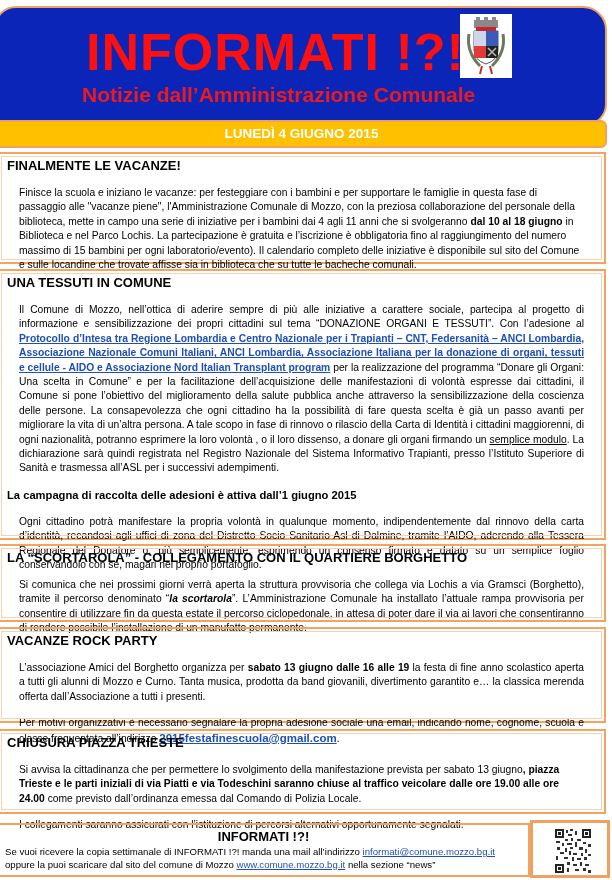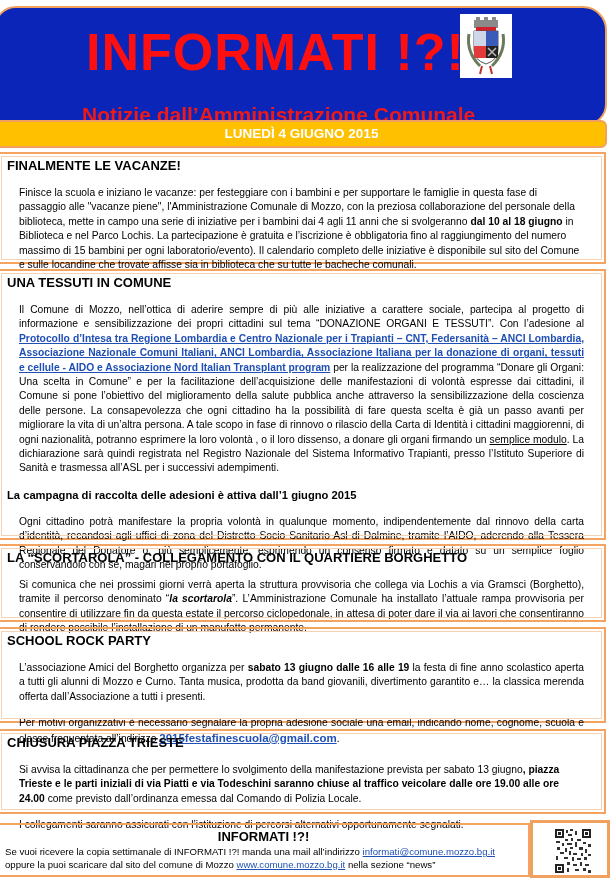--- a/index.html
+++ b/index.html
@@ -3,21 +3,21 @@
 <meta charset="utf-8">
 <style>
   html, body { margin:0; padding:0; background:#ffffff; }
   body { width:612px; height:880px; overflow:hidden; position:relative;
          font-family:"Liberation Sans", sans-serif; color:#000; }
   .masthead { position:absolute; left:-6px; top:6px; width:613px; height:120px;
               background:#0a25b8; border:2px solid #f0a15e; border-radius:22px 24px 22px 0;
               box-sizing:border-box; }
   .mh-title { position:absolute; left:90px; top:18px; font-size:52px; font-weight:bold;
               color:#ff1010; letter-spacing:1px; line-height:1; white-space:nowrap; }
-  .mh-sub { position:absolute; left:86px; top:96px; font-size:21px; font-weight:bold;
+  .mh-sub { position:absolute; left:86px; top:76px; font-size:21px; font-weight:bold;
             color:#ee1a1a; white-space:nowrap; line-height:1; }
   .crest { position:absolute; left:464px; top:6px; width:52px; height:64px; background:#fff; }
   .datebar { position:absolute; left:-4px; top:120px; width:611px; height:28px;
              background:#ffc000; border:2px solid #f0a15e; border-radius:0 6px 6px 0;
              box-sizing:border-box; text-align:center; color:#fff; font-weight:bold;
              font-size:13.5px; line-height:24px; }
   .box { position:absolute; left:-3px; width:609px; box-sizing:border-box;
          border:2px solid #f4a460; outline:1px solid #f7d2b2; outline-offset:-5px;
          font-family:"Liberation Sans Narrow","Liberation Sans", sans-serif; font-size:10.3px; line-height:14.4px;
          padding:4px 8px 3px 8px; }
@@ -77,21 +77,21 @@
   <div class="sub2">La campagna di raccolta delle adesioni è attiva dall’1 giugno 2015</div>
   <p class="j">Ogni cittadino potrà manifestare la propria volontà in qualunque momento, indipendentemente  dal rinnovo della carta d’identità, recandosi agli uffici di zona del Distretto Socio Sanitario Asl di Dalmine, tramite l’AIDO, aderendo alla Tessera Regionale del Donatore o, più semplicemente, esprimendo un consenso firmato e datato su un semplice foglio conservandolo con sé, magari nel proprio portafoglio.</p>
 </div>
 
 <div class="box" style="top:544px; height:78px;">
   <h2>LA “SCORTAROLA” - COLLEGAMENTO CON IL QUARTIERE BORGHETTO</h2>
   <p class="j"><span>Si comunica che nei prossimi giorni verrà aperta la struttura provvisoria che collega via Lochis a via Gramsci (Borghetto), tramite il percorso denominato “</span><b><i>la scortarola</i></b><span>”. L’Amministrazione Comunale ha installato l’attuale rampa provvisoria per consentire di utilizzare fin da questa estate il percorso ciclopedonale, in attesa di poter dare il via ai lavori che consentiranno di rendere possibile l’installazione di un manufatto permanente.</span></p>
 </div>
 
 <div class="box" style="top:627px; height:96px;">
-  <h2>SCHOOL ROCK PARTY</h2>
+  <h2>VACANZE ROCK PARTY</h2>
   <p class="j"><span>L’associazione Amici del Borghetto organizza per </span><b>sabato 13 giugno dalle 16 alle 19</b><span> la festa di fine anno scolastico aperta a tutti gli alunni di Mozzo e Curno. Tanta musica, prodotta da band giovanili, divertimento garantito e… la classica merenda offerta dall’Associazione a tutti i presenti.</span></p>
   <p class="j"><span>Per motivi organizzativi è necessario segnalare la propria adesione sociale una email, indicando nome, cognome, scuola e classe frequentata all’indirizzo  </span><a class="blnk" style="font-size:11.5px;">2015festafinescuola@gmail.com</a><span>.</span></p>
 </div>
 
 <div class="box" style="top:729px; height:85px;">
   <h2>CHIUSURA PIAZZA TRIESTE</h2>
   <p><span>Si avvisa la cittadinanza che per permettere lo svolgimento della manifestazione prevista per sabato 13 giugno</span><b>, piazza Trieste e le parti iniziali di via Piatti e via Todeschini saranno chiuse al traffico veicolare dalle ore 19.00 alle ore 24.00</b><span> come previsto dall’ordinanza emessa dal Comando di Polizia Locale.</span></p>
   <p>I collegamenti saranno assicurati con l’istituzione di percorsi alternativi opportunamente segnalati.</p>
 </div>
 

